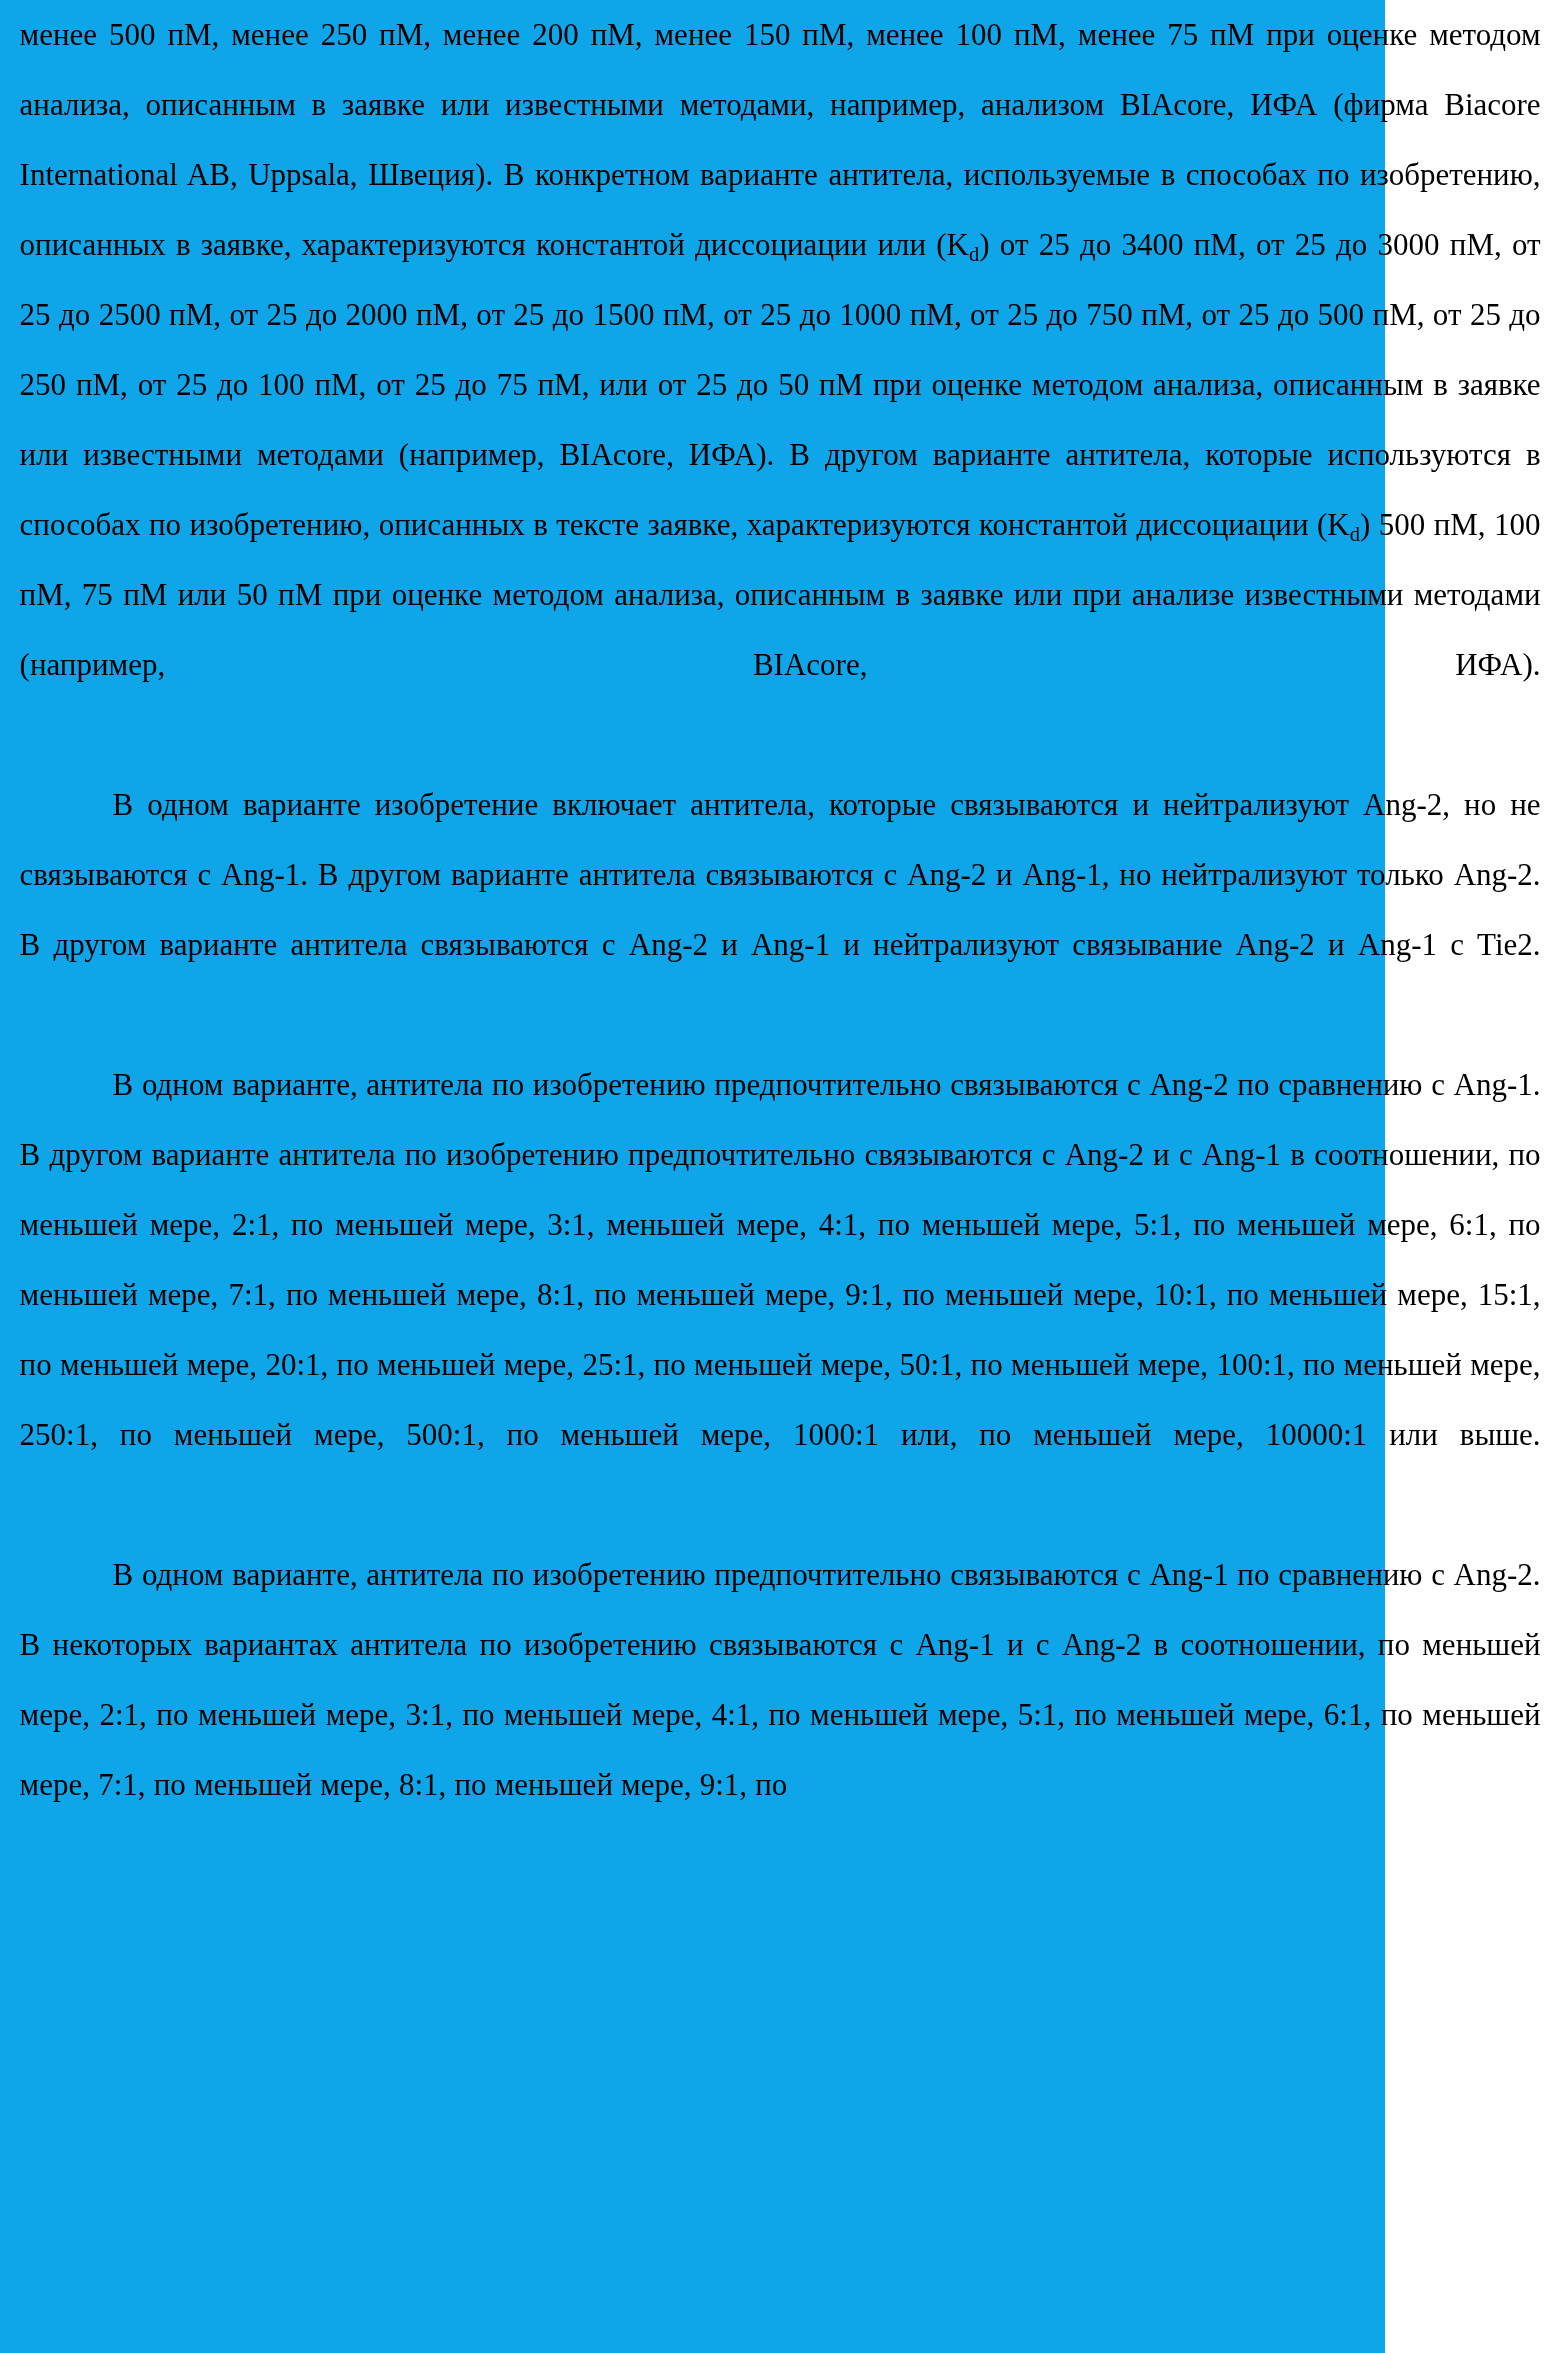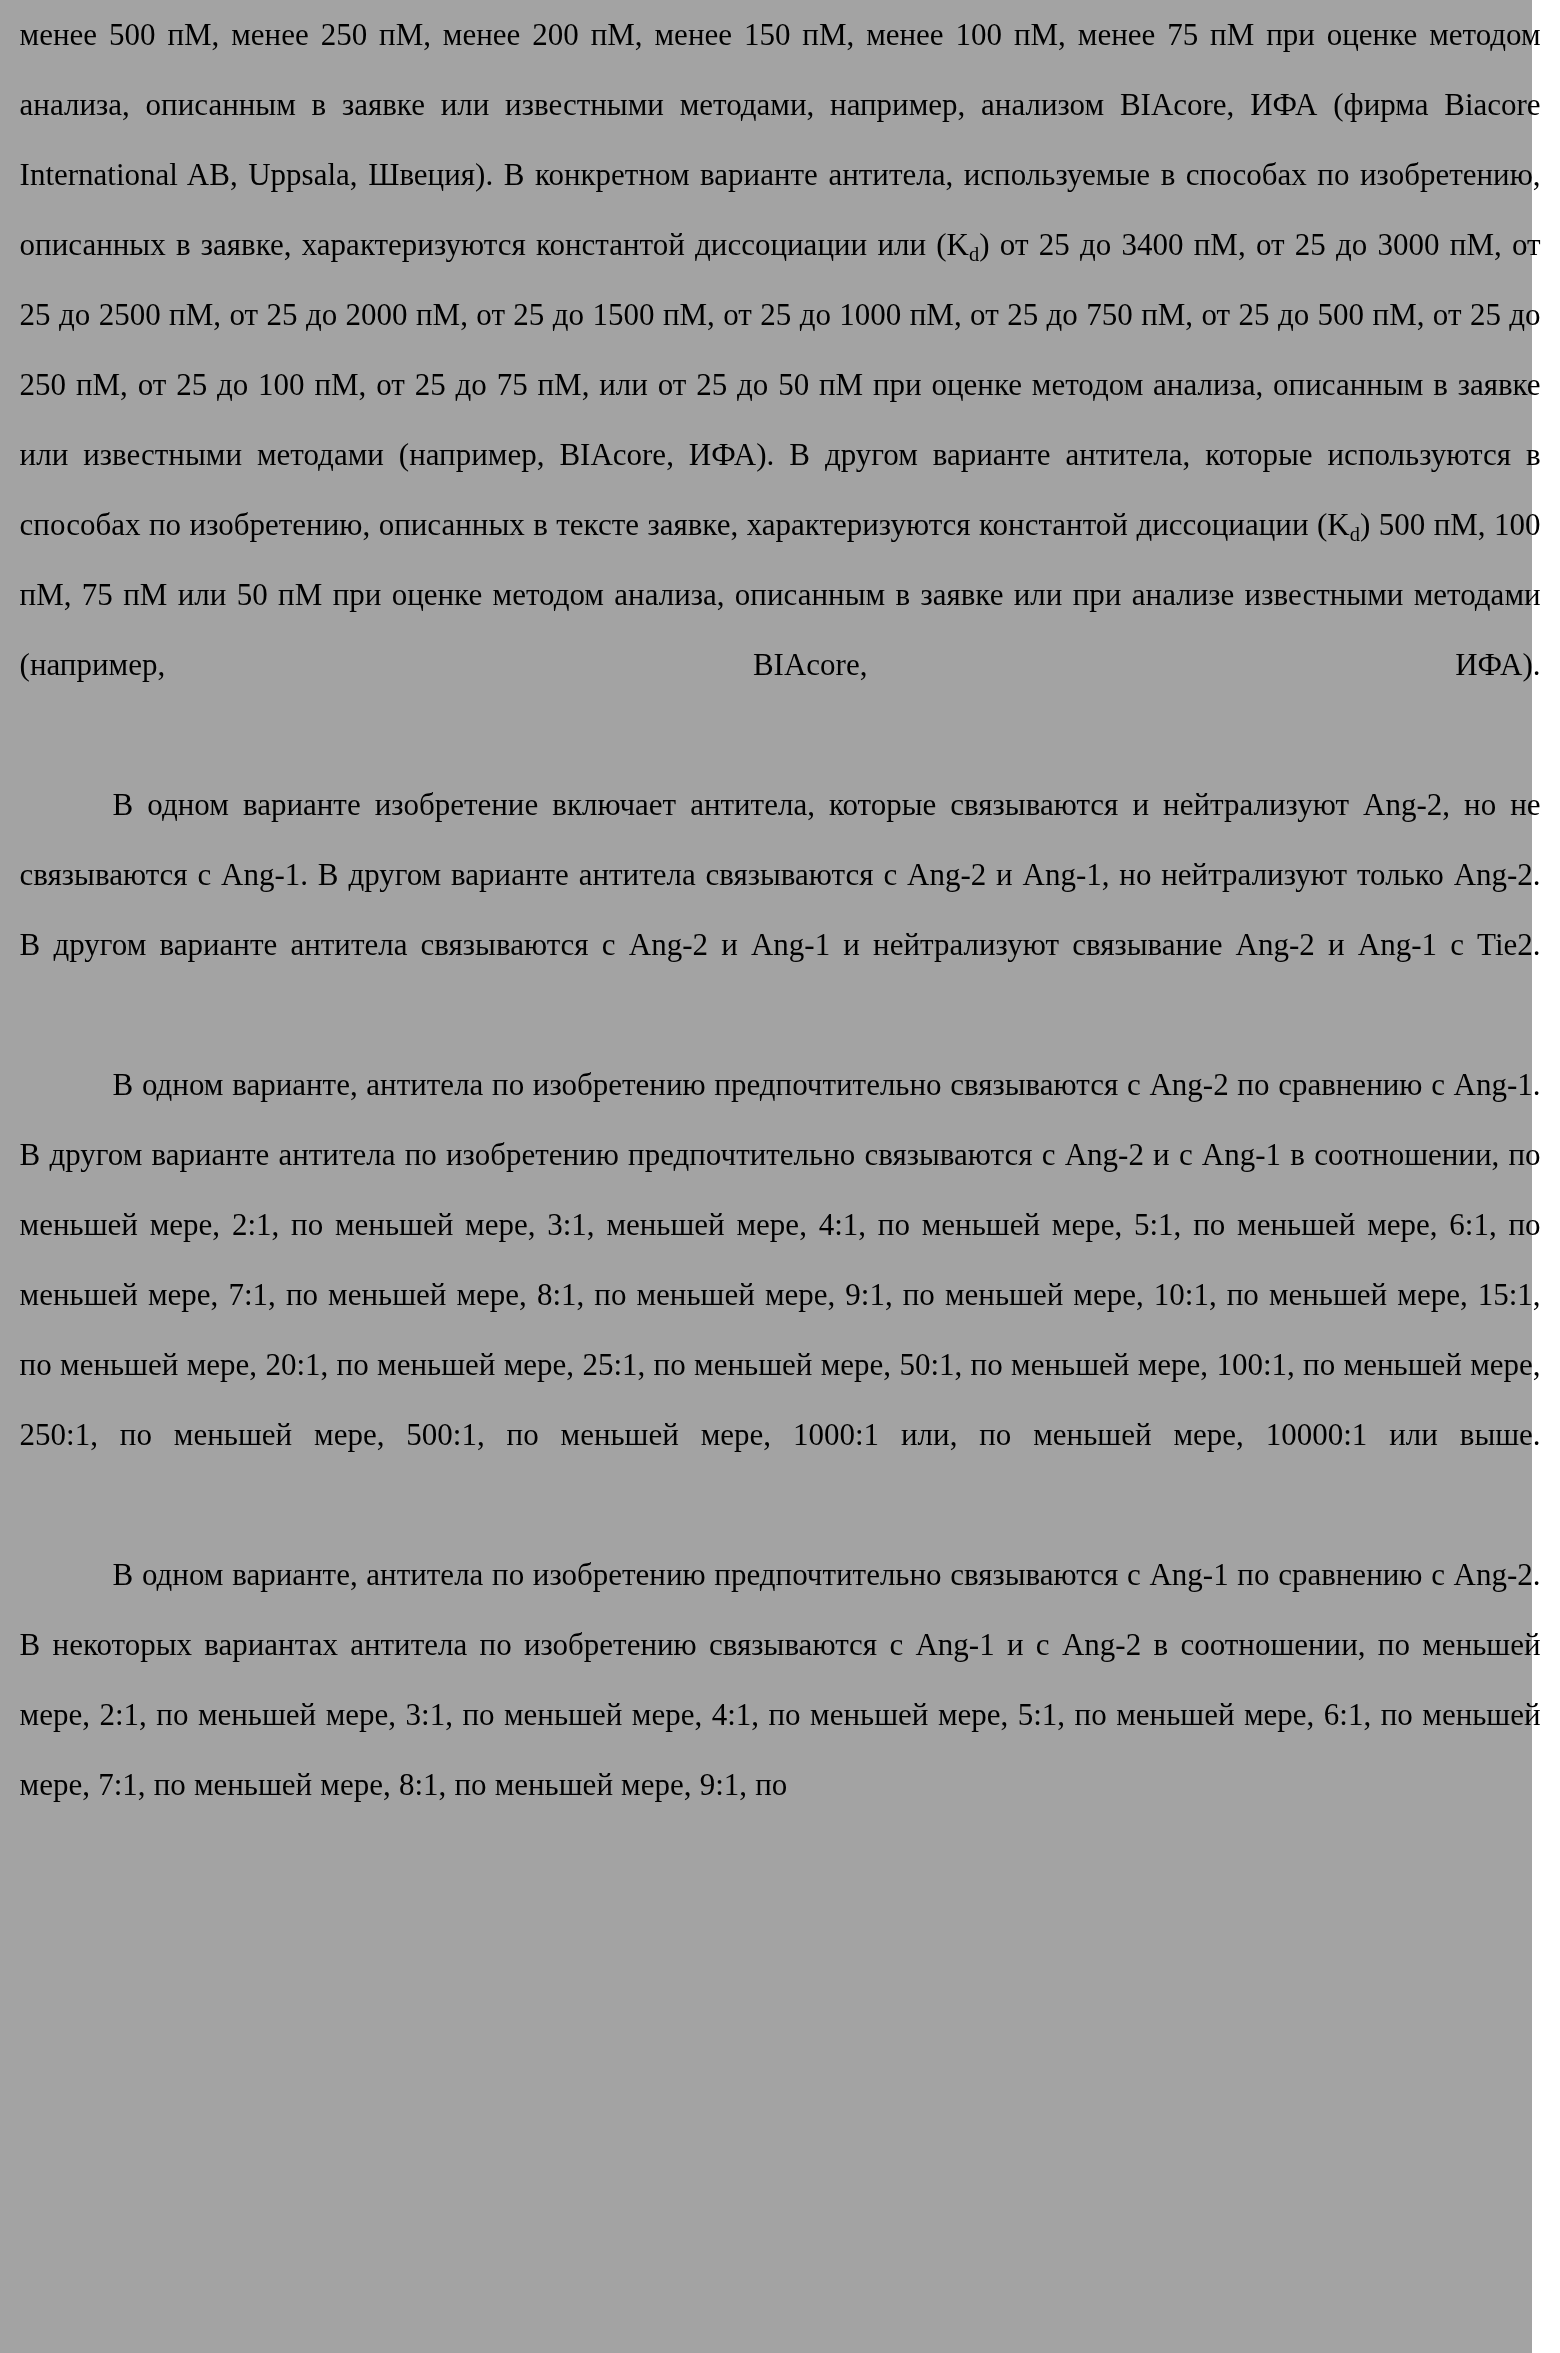--- a/index.html
+++ b/index.html
@@ -11,25 +11,25 @@
   body {
     width: 1561px;
     height: 2354px;
     overflow: hidden;
     font-family: "Liberation Serif", "DejaVu Serif", serif;
     color: #000000;
     -webkit-font-smoothing: none;
   }
   .page {
     position: relative;
-    width: 1532px;
+    width: 1385px;
     height: 2354px;
     box-sizing: border-box;
     padding: 0;
-    background: #a3a3a3;
+    background: #0ea5e9;
   }
   .text-column {
     position: absolute;
     left: 19.6px;
     top: 0px;
     width: 1521px;
   }
   p.para {
     margin: 0;
     padding: 0;

